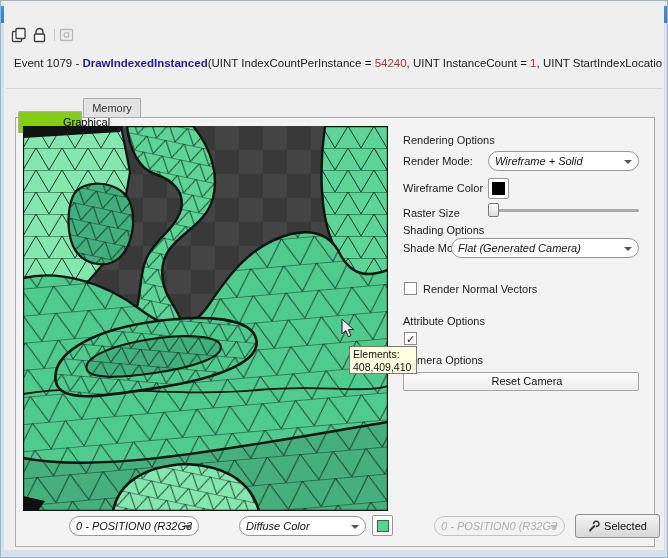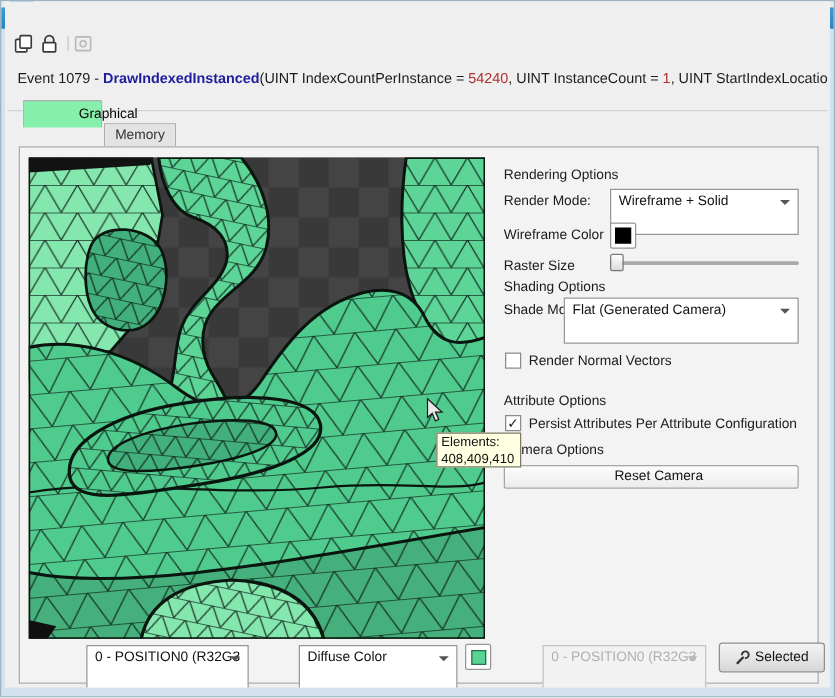--- a/index.html
+++ b/index.html
@@ -17,30 +17,30 @@
   
   .toolbar-icon{position:absolute;top:26px;width:16px;height:16px;}
   .vsep{position:absolute;left:50px;top:28px;width:1px;height:12px;background:#c6c6c6;}
   
   .eventline{position:absolute;left:10px;top:56px;right:2px;font-size:11.5px;color:#1c1c1c;white-space:nowrap;overflow:hidden;}
   .eventline .call{color:#1d1d9e;font-weight:bold;}
   .eventline .num{color:#b03030;}
   .hsep{position:absolute;left:2px;right:2px;top:87px;height:1px;background:#d4d4d4;}
   
   .tab{position:absolute;font-size:11px;text-align:center;border:1px solid #adadad;border-bottom:none;border-radius:2px 2px 0 0;}
-  .tab.active{left:14px;top:79px;width:64px;height:22px;line-height:21px;background:#86efac;z-index:3;padding-left:44px;}
+  .tab.active{left:14px;top:110px;width:64px;height:22px;line-height:21px;background:#84cc16;z-index:3;padding-left:44px;}
   .tab.inactive{left:79px;top:97px;width:58px;height:20px;line-height:19px;background:#e3e3e3;color:#333;z-index:1;}
   .panel{position:absolute;left:11px;top:116px;width:640px;height:430px;background:#f3f3f3;border:1px solid #adadad;z-index:2;}
   
   .viewport{position:absolute;left:19px;top:125px;width:365px;height:385px;z-index:3;background:#3c3c3c;}
   
   .options{position:absolute;left:399px;top:131px;width:237px;height:290px;z-index:3;font-size:11px;color:#1b1b1b;}
   .opt{position:absolute;left:0;}
   .lbl{white-space:nowrap;}
-  .ddl{position:absolute;height:37px;background:#fff;border:1px solid #979797;border-radius:0;font-size:11px;line-height:18px;padding-left:6px;color:#111;white-space:nowrap;overflow:hidden;}
+  .ddl{position:absolute;height:20px;background:#fff;border:1px solid #979797;border-radius:10px;font-size:11px;line-height:18px;padding-left:6px;color:#111;white-space:nowrap;overflow:hidden;font-style:italic;}
   .ddl .arr{position:absolute;right:6px;top:8px;width:0;height:0;border-left:4px solid transparent;border-right:4px solid transparent;border-top:4px solid #555;}
   .ddl.disabled{background:#f2f2f2;color:#b0b0b0;border-color:#c4c4c4;}
   .ddl.disabled .arr{border-top-color:#b8b8b8;}
   .swatchbtn{position:absolute;width:21px;height:21px;background:#fff;border:1px solid #979797;border-radius:2px;display:flex;align-items:center;justify-content:center;}
   .swatch-black{width:13px;height:13px;background:#000;}
   .swatch-green{width:12px;height:12px;background:var(--green);border:1px solid #2c6c4e;}
   .slider{position:absolute;height:14px;}
   .slider .track{position:absolute;left:0;right:0;top:6px;height:3px;background:#aaa;border-radius:2px;}
   .slider .thumb{position:absolute;left:0;top:0;width:11px;height:14px;background:linear-gradient(#fdfdfd,#dcdcdc);border:1px solid #7a7a7a;border-radius:2px;}
   .chk{position:absolute;width:13px;height:13px;background:#fff;border:1px solid #8b8b8b;font-size:11px;line-height:12px;text-align:center;color:#222;}
@@ -190,21 +190,20 @@
         <span>Flat (Generated Camera)</span><span class="arr"></span>
       </div>
 
 
       <span class="chk" style="left:1px;top:150px;"></span>
       <div class="opt lbl" style="left:20px;top:151px;">Render Normal Vectors</div>
 
       <div class="opt lbl" style="top:183px;">Attribute Options</div>
 
       <span class="chk" style="left:1px;top:200px;"><span>✓</span></span>
-      <div class="opt lbl" style="left:20px;top:201px;">Persist Attributes Per Attribute Configuration</div>
 
       <div class="opt lbl" style="top:222px;">Camera Options</div>
 
       <div class="cmdbtn" style="top:240px;">Reset Camera</div>
     </div>
 
     <span class="bb-lbl" style="left:23px;top:519px;">Position:</span>
     <div class="ddl" style="left:65px;top:515px;width:130px;z-index:3;">
       <span>0 - POSITION0 (R32G3</span><span class="arr"></span>
     </div>

